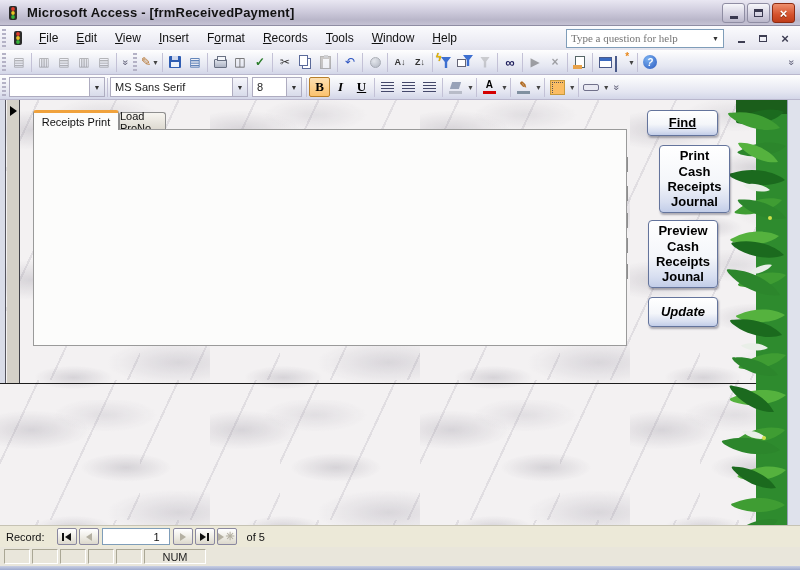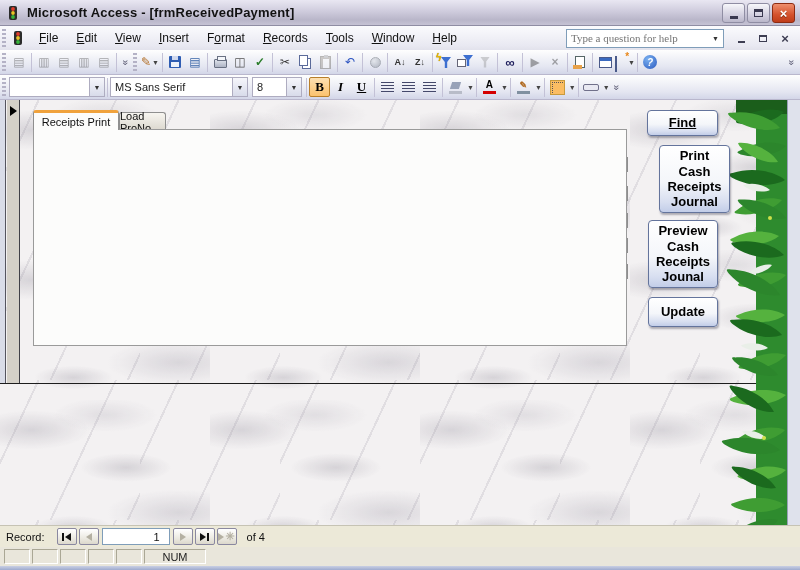--- a/index.html
+++ b/index.html
@@ -505,21 +505,21 @@
 
     <div class="cmd" style="left:647px;top:10px;width:71px;height:26px;text-decoration:underline;">Find</div>
     <div class="cmd" style="left:647px;top:45px;width:71px;height:68px;margin-left:12px;">Print
 Cash
 Receipts
 Journal</div>
     <div class="cmd" style="left:648px;top:120px;width:70px;height:68px;">Preview
 Cash
 Receipts
 Jounal</div>
-    <div class="cmd" style="left:648px;top:197px;width:70px;height:30px;">Update</div>
+    <div class="cmd" style="left:648px;top:197px;width:70px;height:30px;font-style:italic;">Update</div>
   </div>
 
   <div class="navbar">
     <span class="navlbl">Record:</span>
     <span class="navbtn">
         <span class="vb"></span>
         <span class="tl"></span>
       </span>
     <span class="navbtn dis">
         <span class="tl"></span>
@@ -531,21 +531,21 @@
         <span class="tr"></span>
       </span>
     <span class="navbtn">
         <span class="tr"></span>
         <span class="vb"></span>
       </span>
     <span class="navbtn dis">
         <span class="tr"></span>
         <span class="ast">✳</span>
       </span>
-    <span class="ofbox">of 4</span>
+    <span class="ofbox">of 5</span>
   </div>
 
   <div class="statusbar">
     <span class="sbp mini"></span>
     <span class="sbp mini"></span>
     <span class="sbp mini"></span>
     <span class="sbp mini"></span>
     <span class="sbp mini"></span>
     <span class="sbp numcell">NUM</span>
   </div>

